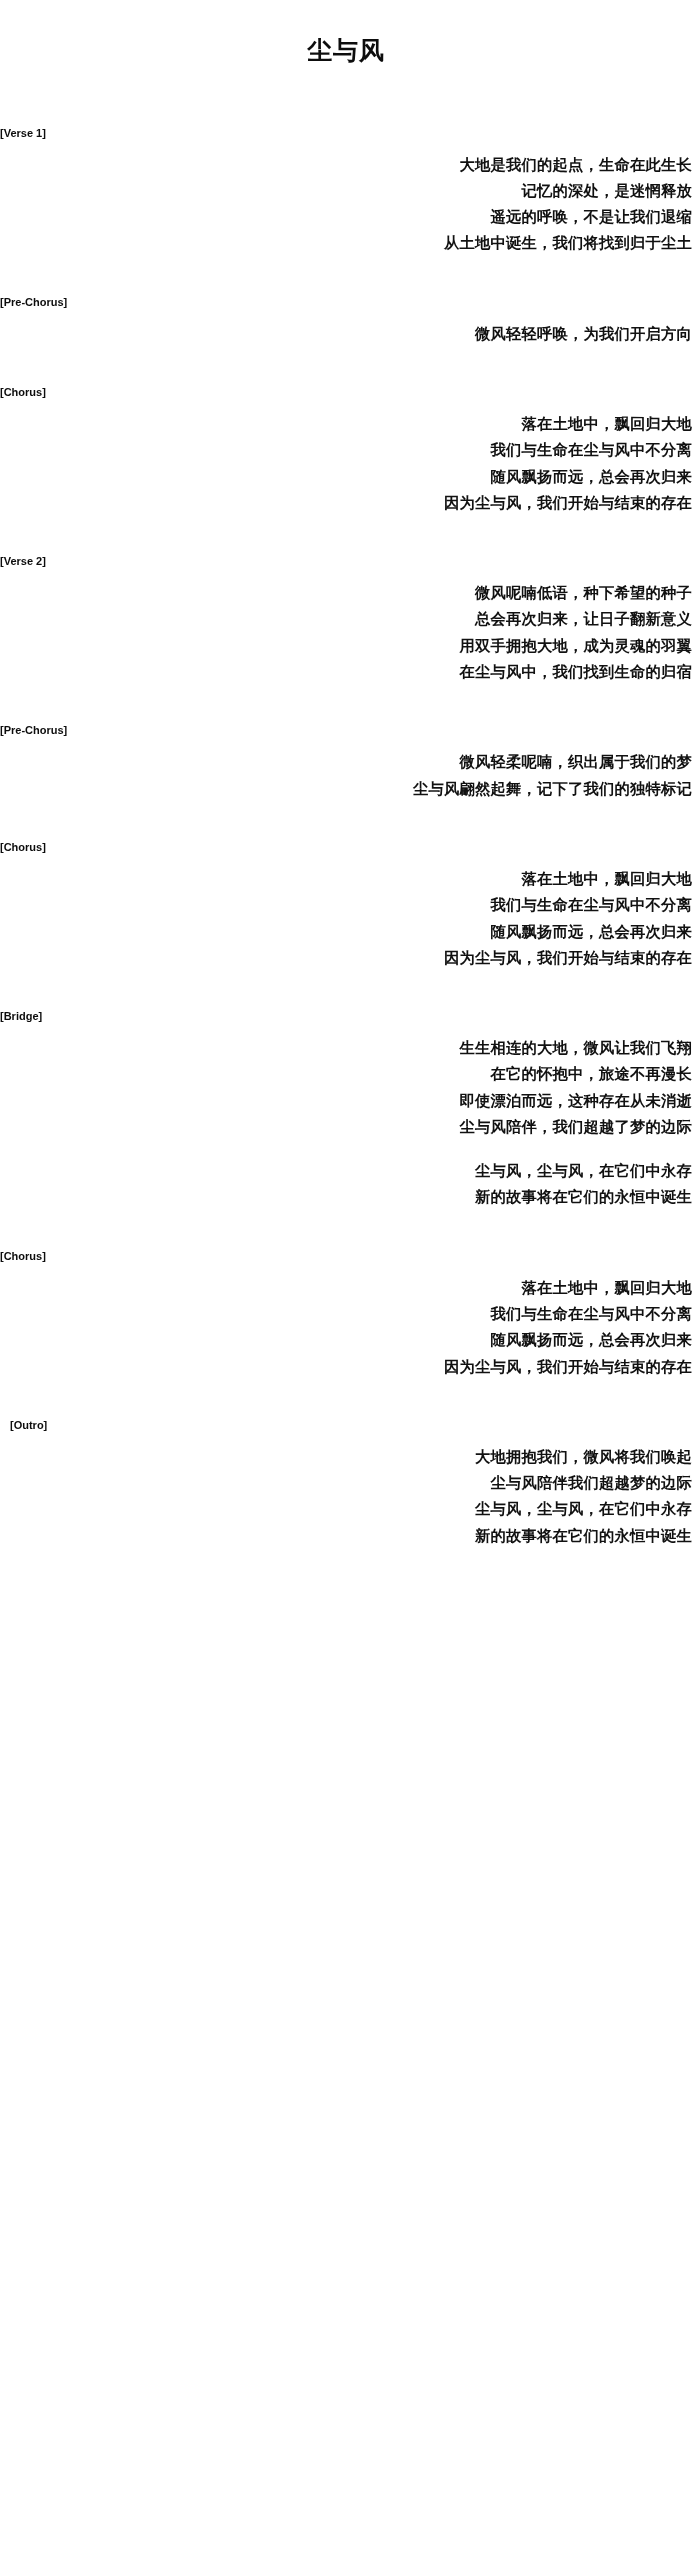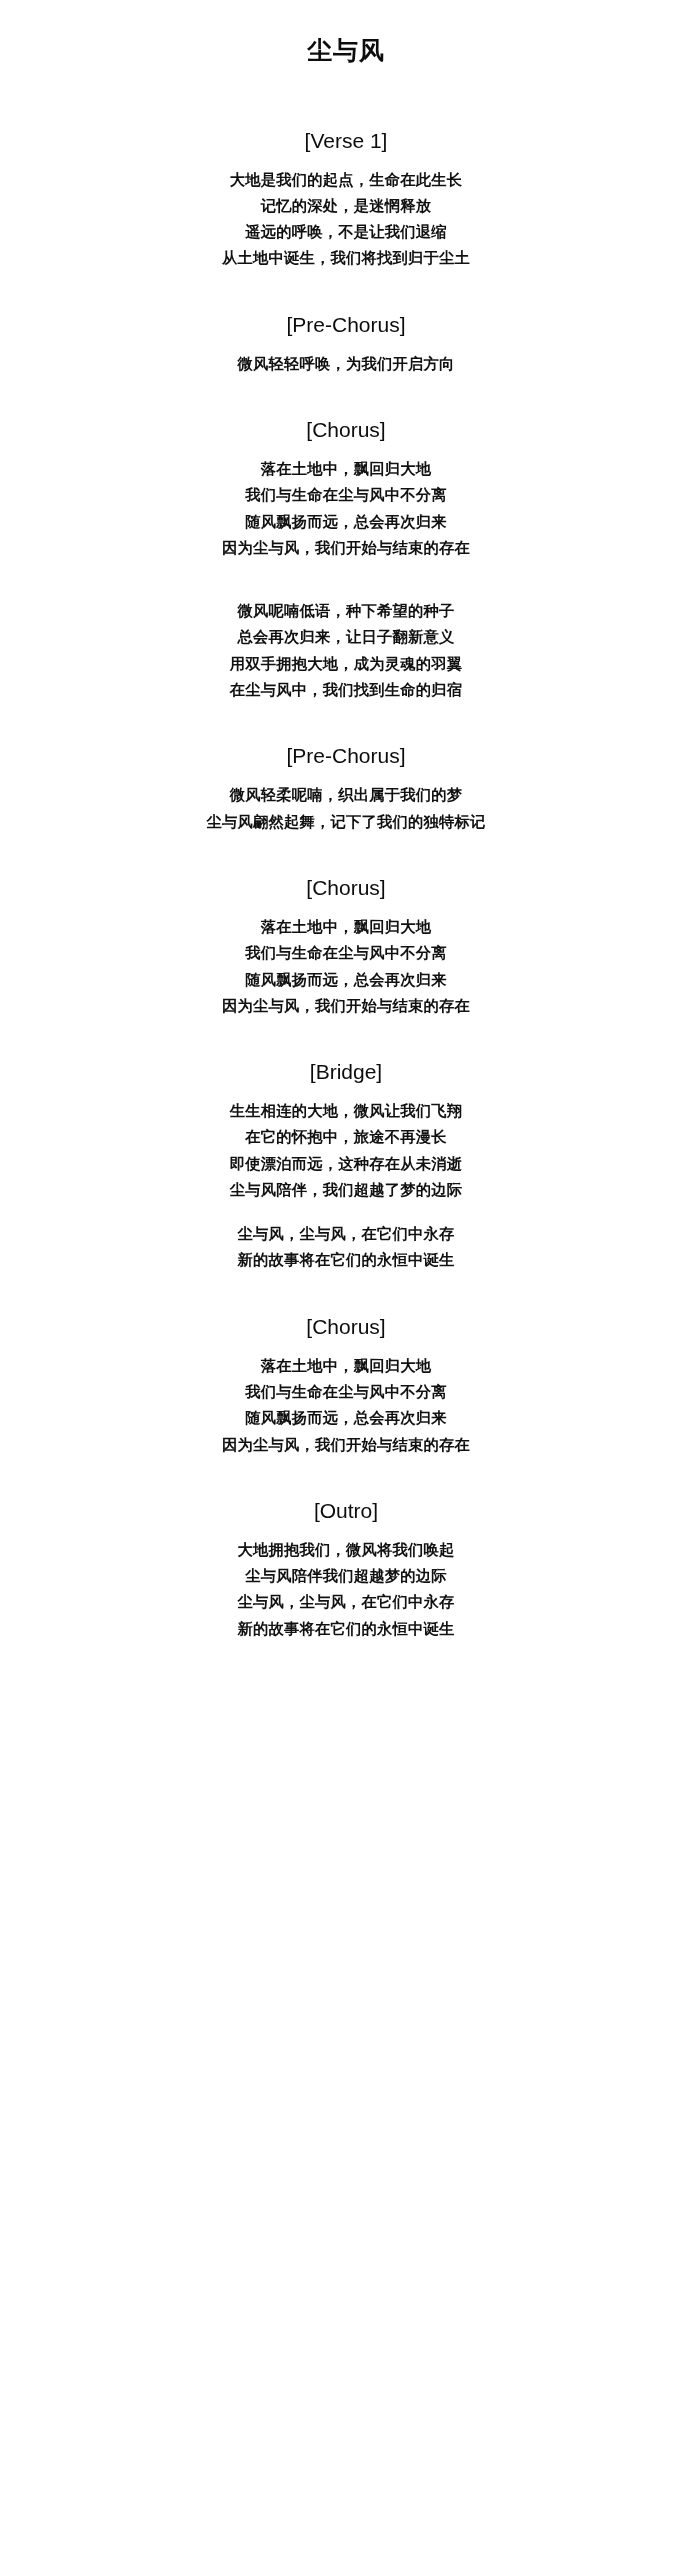--- a/index.html
+++ b/index.html
@@ -30,31 +30,31 @@
     line-height: 1.3;
   }
   .lyrics {
     margin-top: 58px;
   }
   .section {
     margin-bottom: 37px;
   }
   .section:last-child {
     margin-bottom: 0;
+    padding-left: 10px;
   }
   .section-label {
-    text-align: center;
-    font-size: 21px;
-    font-weight: normal;
+    font-size: 11px;
+    font-weight: bold;
     color: #0d0d0d;
     margin-bottom: 10.5px;
     line-height: 1.5;
   }
   .line {
-    text-align: center;
+    text-align: right;
     font-size: 15.3px;
     font-weight: bold;
     color: #111111;
     line-height: 1.72;
     letter-spacing: 0.2px;
   }
   .stanza-gap {
     height: 17.7px;
   }
   .spacer-bottom {
@@ -79,20 +79,21 @@
         <div class="line">微风轻轻呼唤，为我们开启方向</div>
       </div>
       <div class="section">
         <div class="section-label">[Chorus]</div>
         <div class="line">落在土地中，飘回归大地</div>
         <div class="line">我们与生命在尘与风中不分离</div>
         <div class="line">随风飘扬而远，总会再次归来</div>
         <div class="line">因为尘与风，我们开始与结束的存在</div>
       </div>
       <div class="section">
+        <div class="section-label">[Verse 2]</div>
         <div class="line">微风呢喃低语，种下希望的种子</div>
         <div class="line">总会再次归来，让日子翻新意义</div>
         <div class="line">用双手拥抱大地，成为灵魂的羽翼</div>
         <div class="line">在尘与风中，我们找到生命的归宿</div>
       </div>
       <div class="section">
         <div class="section-label">[Pre-Chorus]</div>
         <div class="line">微风轻柔呢喃，织出属于我们的梦</div>
         <div class="line">尘与风翩然起舞，记下了我们的独特标记</div>
       </div>

